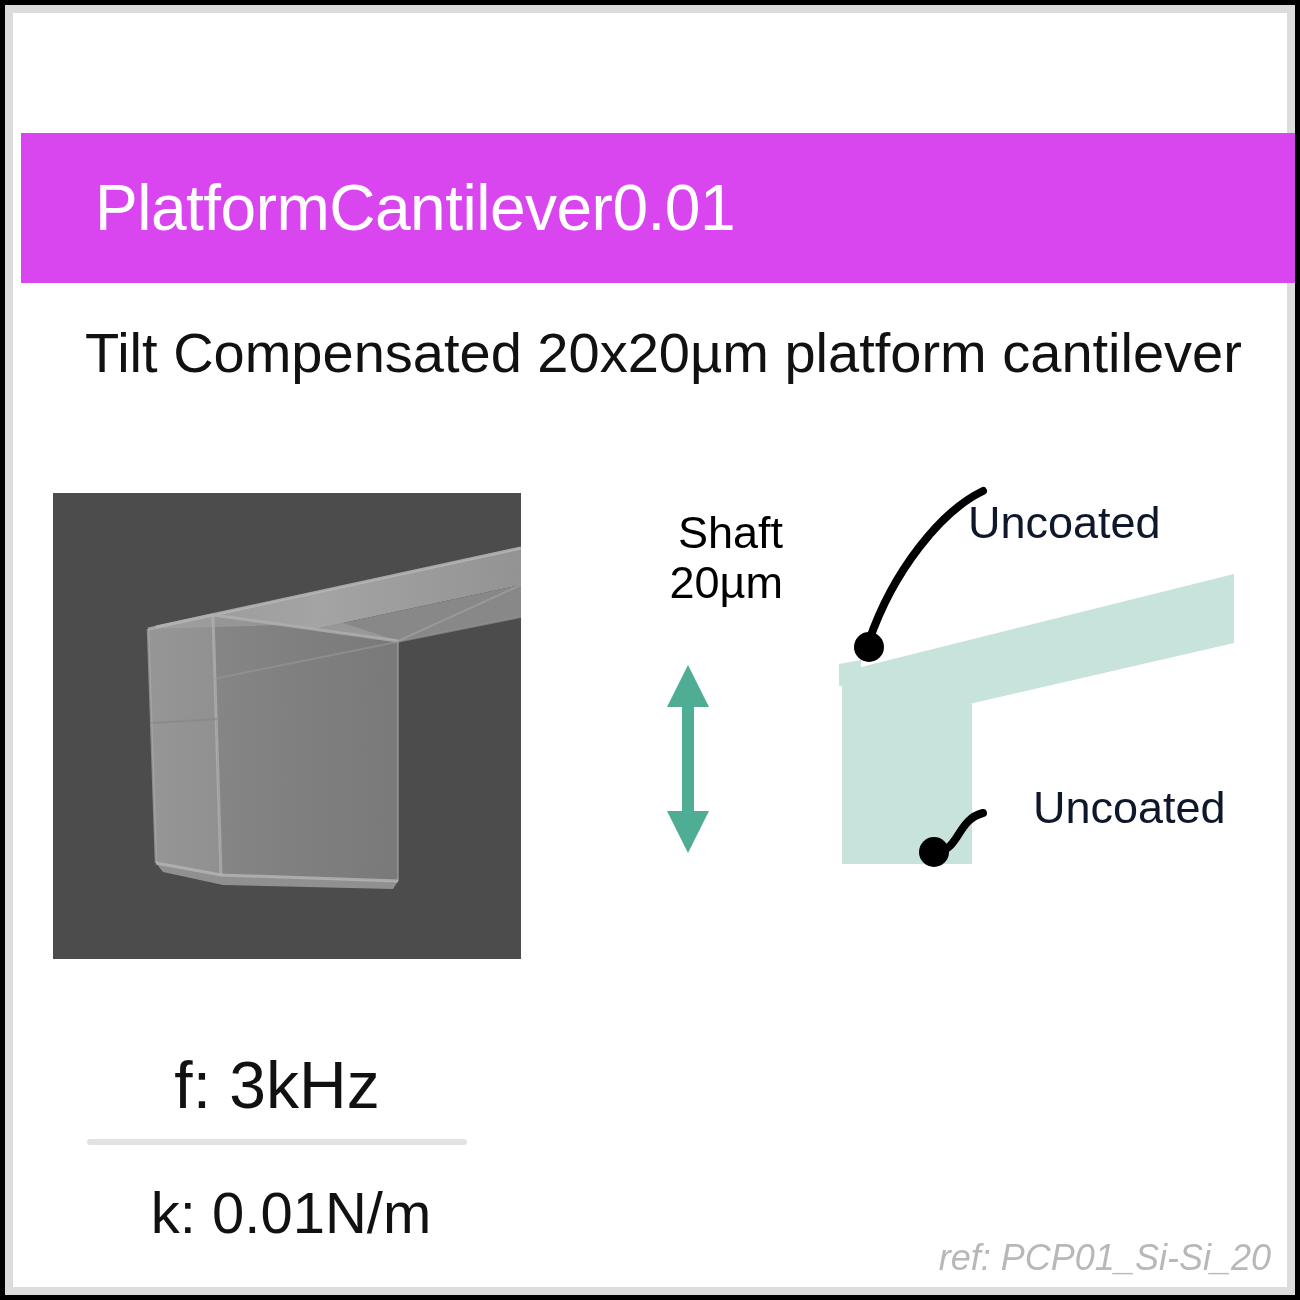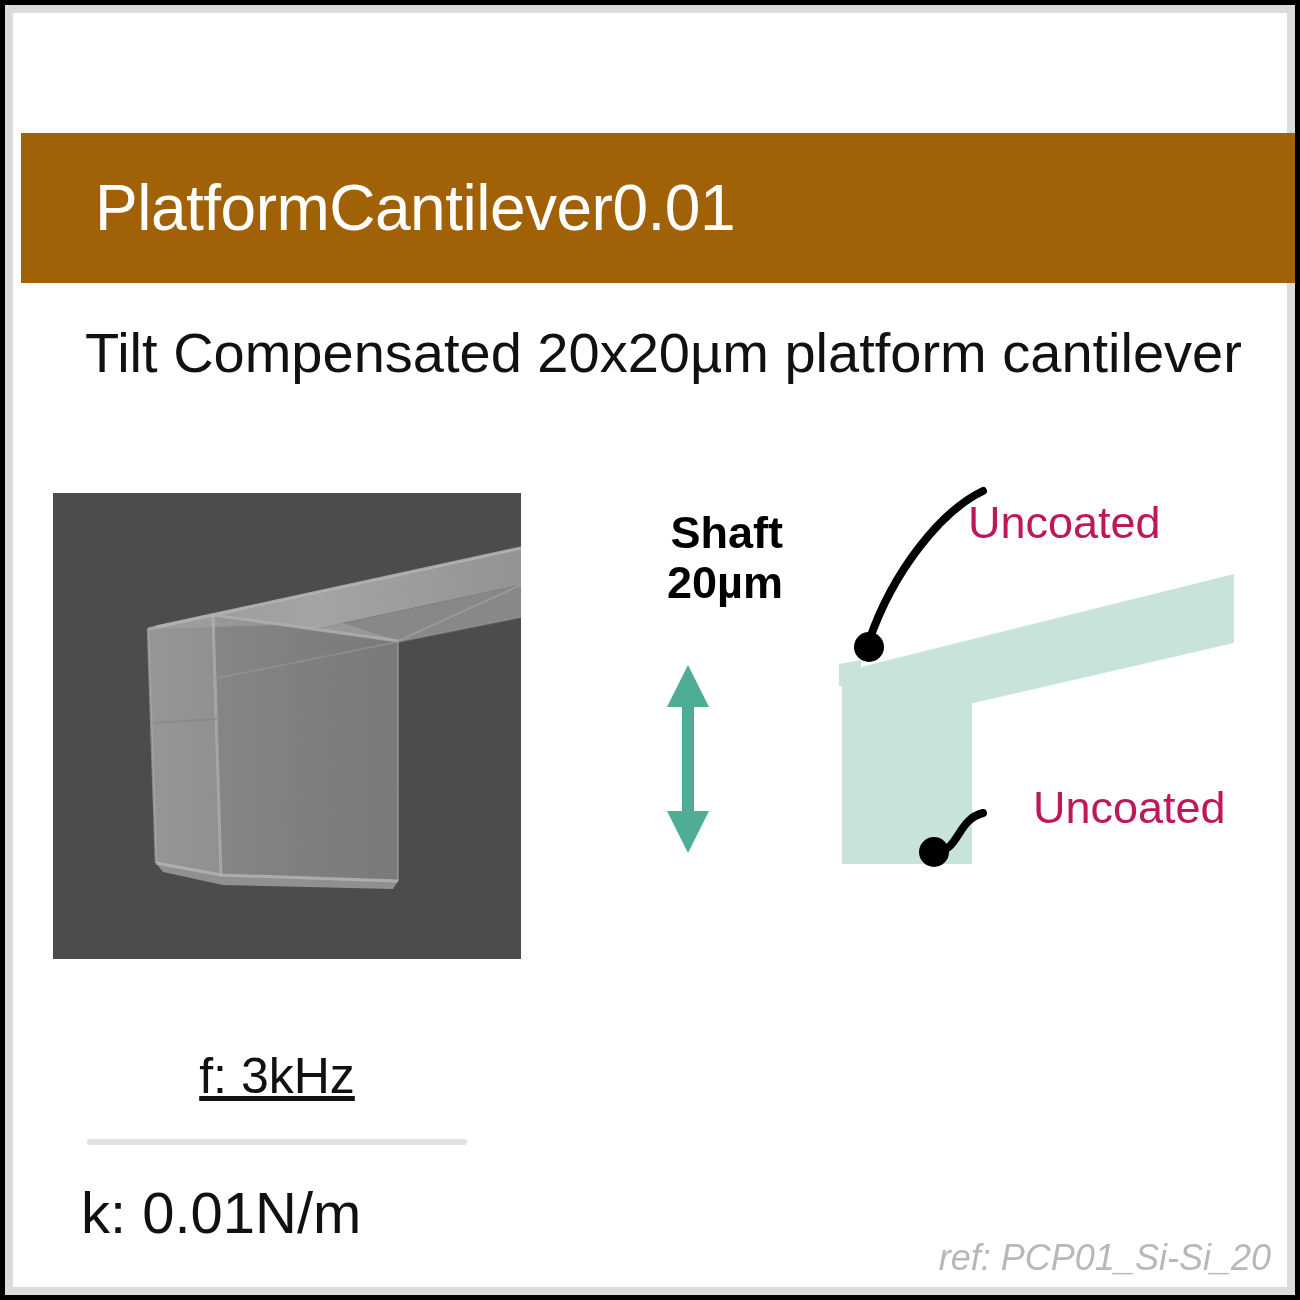--- a/index.html
+++ b/index.html
@@ -34,21 +34,21 @@
     height: 1274px;
   }
 
   
   #title-bar {
     position: absolute;
     left: 0;
     top: 112px;
     width: 1274px;
     height: 150px;
-    background: #a16207;
+    background: #d946ef;
     display: flex;
     align-items: center;
   }
   #title-text {
     margin-left: 74px;
     color: #ffffff;
     font-size: 64px;
     font-weight: 400;
     letter-spacing: -0.5px;
     line-height: 1;
@@ -80,21 +80,21 @@
   #sem-svg { display:block; width:468px; height:466px; }
 
   
   #shaft-label {
     position: absolute;
     left: 540px;
     top: 487px;
     width: 222px;
     text-align: right;
     font-size: 45px;
-    font-weight: bold;
+    font-weight: normal;
     color: #000000;
     line-height: 1.1;
   }
   #shaft-arrow {
     position: absolute;
     left: 632px;
     top: 642px;
     width: 70px;
     height: 192px;
   }
@@ -103,53 +103,52 @@
   #schematic {
     position: absolute;
     left: 780px;
     top: 460px;
     width: 480px;
     height: 400px;
   }
   .uncoated-label {
     position: absolute;
     font-size: 45px;
-    color: #be185d;
+    color: #0f172a;
     white-space: nowrap;
   }
   #uncoated-label-top { left: 947px; top: 476px; }
   #uncoated-label-bottom { left: 1012px; top: 761px; }
 
   
   #spec-f {
     position: absolute;
     left: 66px;
     top: 1026px;
     width: 380px;
     text-align: center;
-    font-size: 50px;
+    font-size: 66px;
     color: #111111;
     white-space: nowrap;
-    text-decoration: underline;
   }
   #spec-divider {
     position: absolute;
     left: 66px;
     top: 1118px;
     width: 380px;
     height: 6px;
     background: #e2e2e2;
     border-radius: 3px;
   }
   #spec-k {
     position: absolute;
     left: 60px;
     top: 1158px;
     width: 420px;
-    text-align: left;
+    text-align: center;
     font-size: 58px;
     color: #111111;
     white-space: nowrap;
   }
 
   
   #ref-text {
     position: absolute;
     right: 24px;
     top: 1216px;

